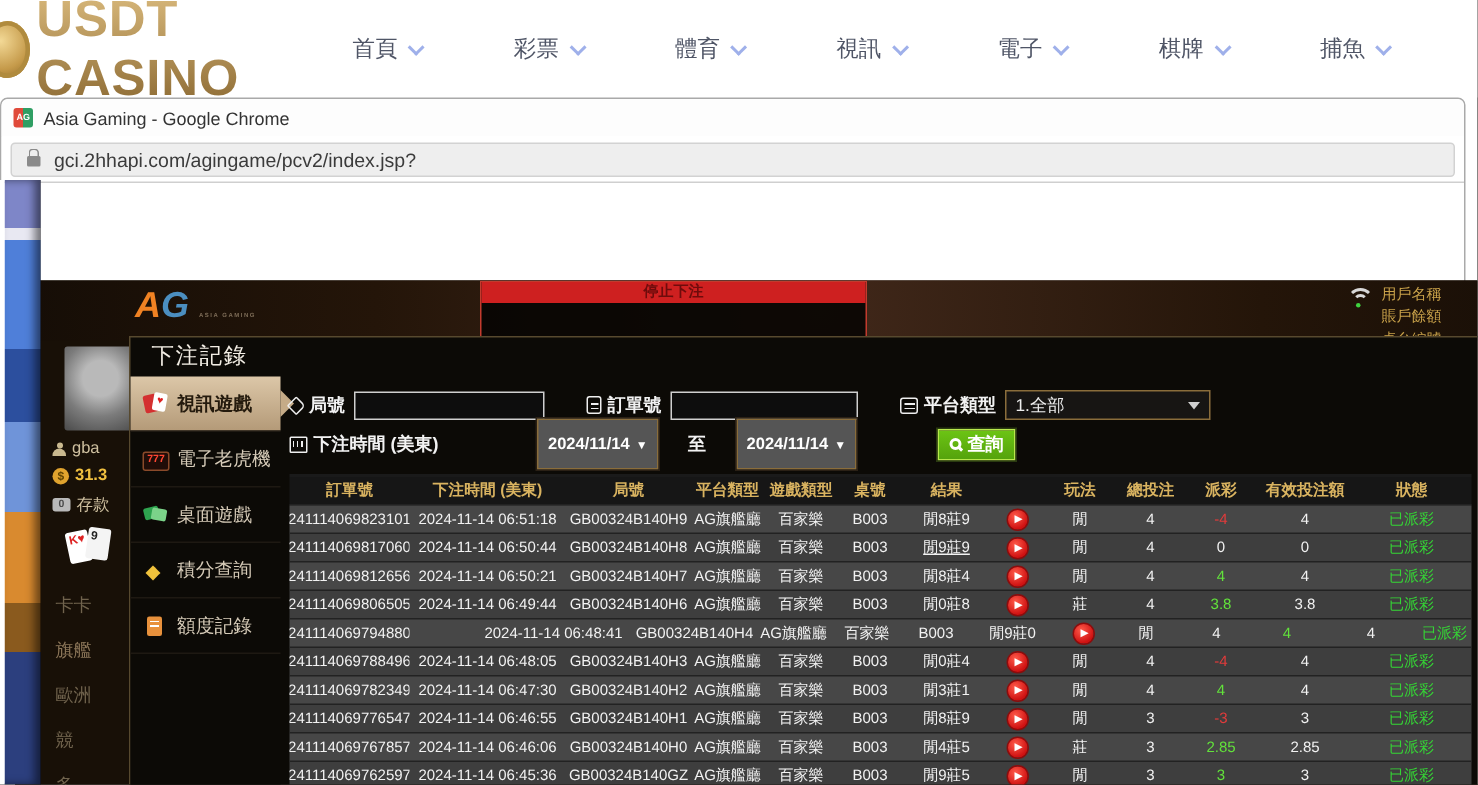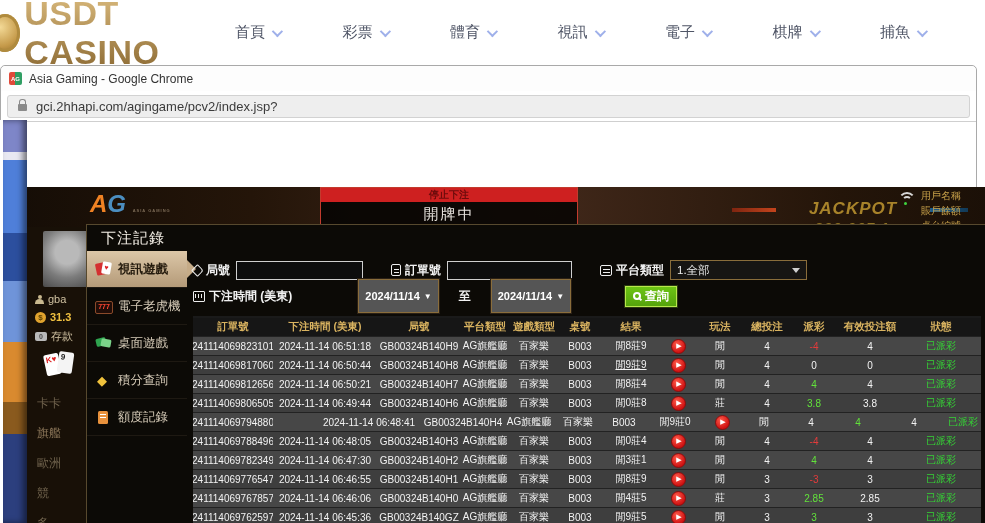--- a/index.html
+++ b/index.html
@@ -191,25 +191,20 @@
       <span class="ic-lock"></span>
       <span class="url-text">gci.2hhapi.com/agingame/pcv2/index.jsp?</span>
     </div>
   </div>
 
   <div class="game">
     <div class="topstrip">
       <div class="ag-logo"><span class="ag-a">A</span><span class="ag-g">G</span> <span class="ag-sub">ASIA GAMING</span></div>
       <div class="status-box">
         <div class="status-top">停止下注</div>
-        <div class="status-main">開牌中</div>
-      </div>
-      <div class="jackpot">
-        <div class="jackpot-label">JACKPOT</div>
-        <div class="jackpot-value">200,007.1</div>
       </div>
       <div class="acct">
         <span class="ic-wifi">
             <span class="wifi-dot"></span>
           </span>
         <div class="acct-labels">
             <div class="acct-label">用戶名稱</div>
             <div class="acct-label">賬戶餘額</div>
             <div class="acct-label">桌台編號</div>
           </div>

